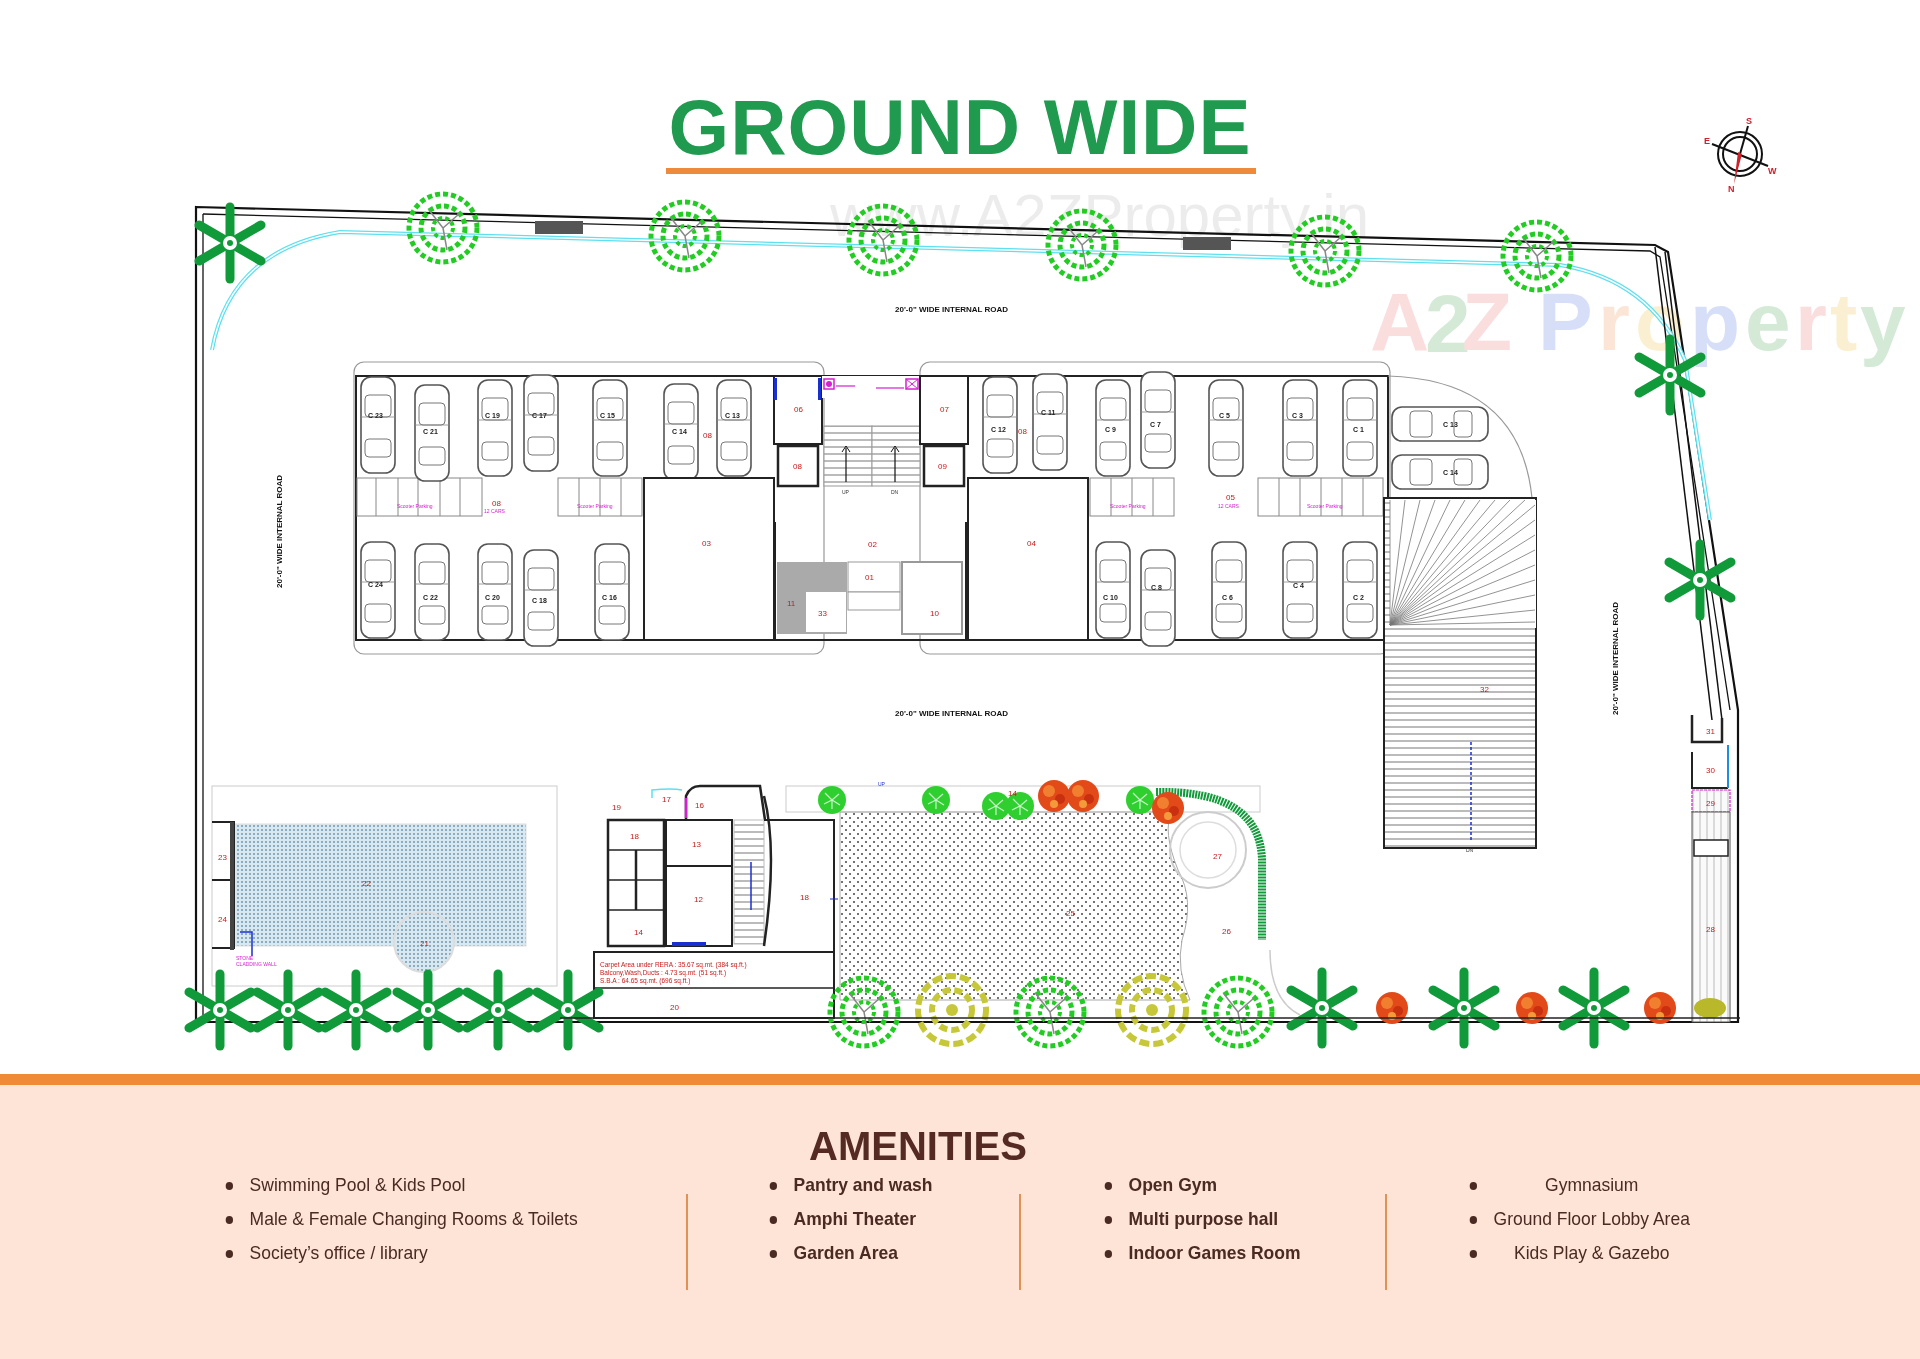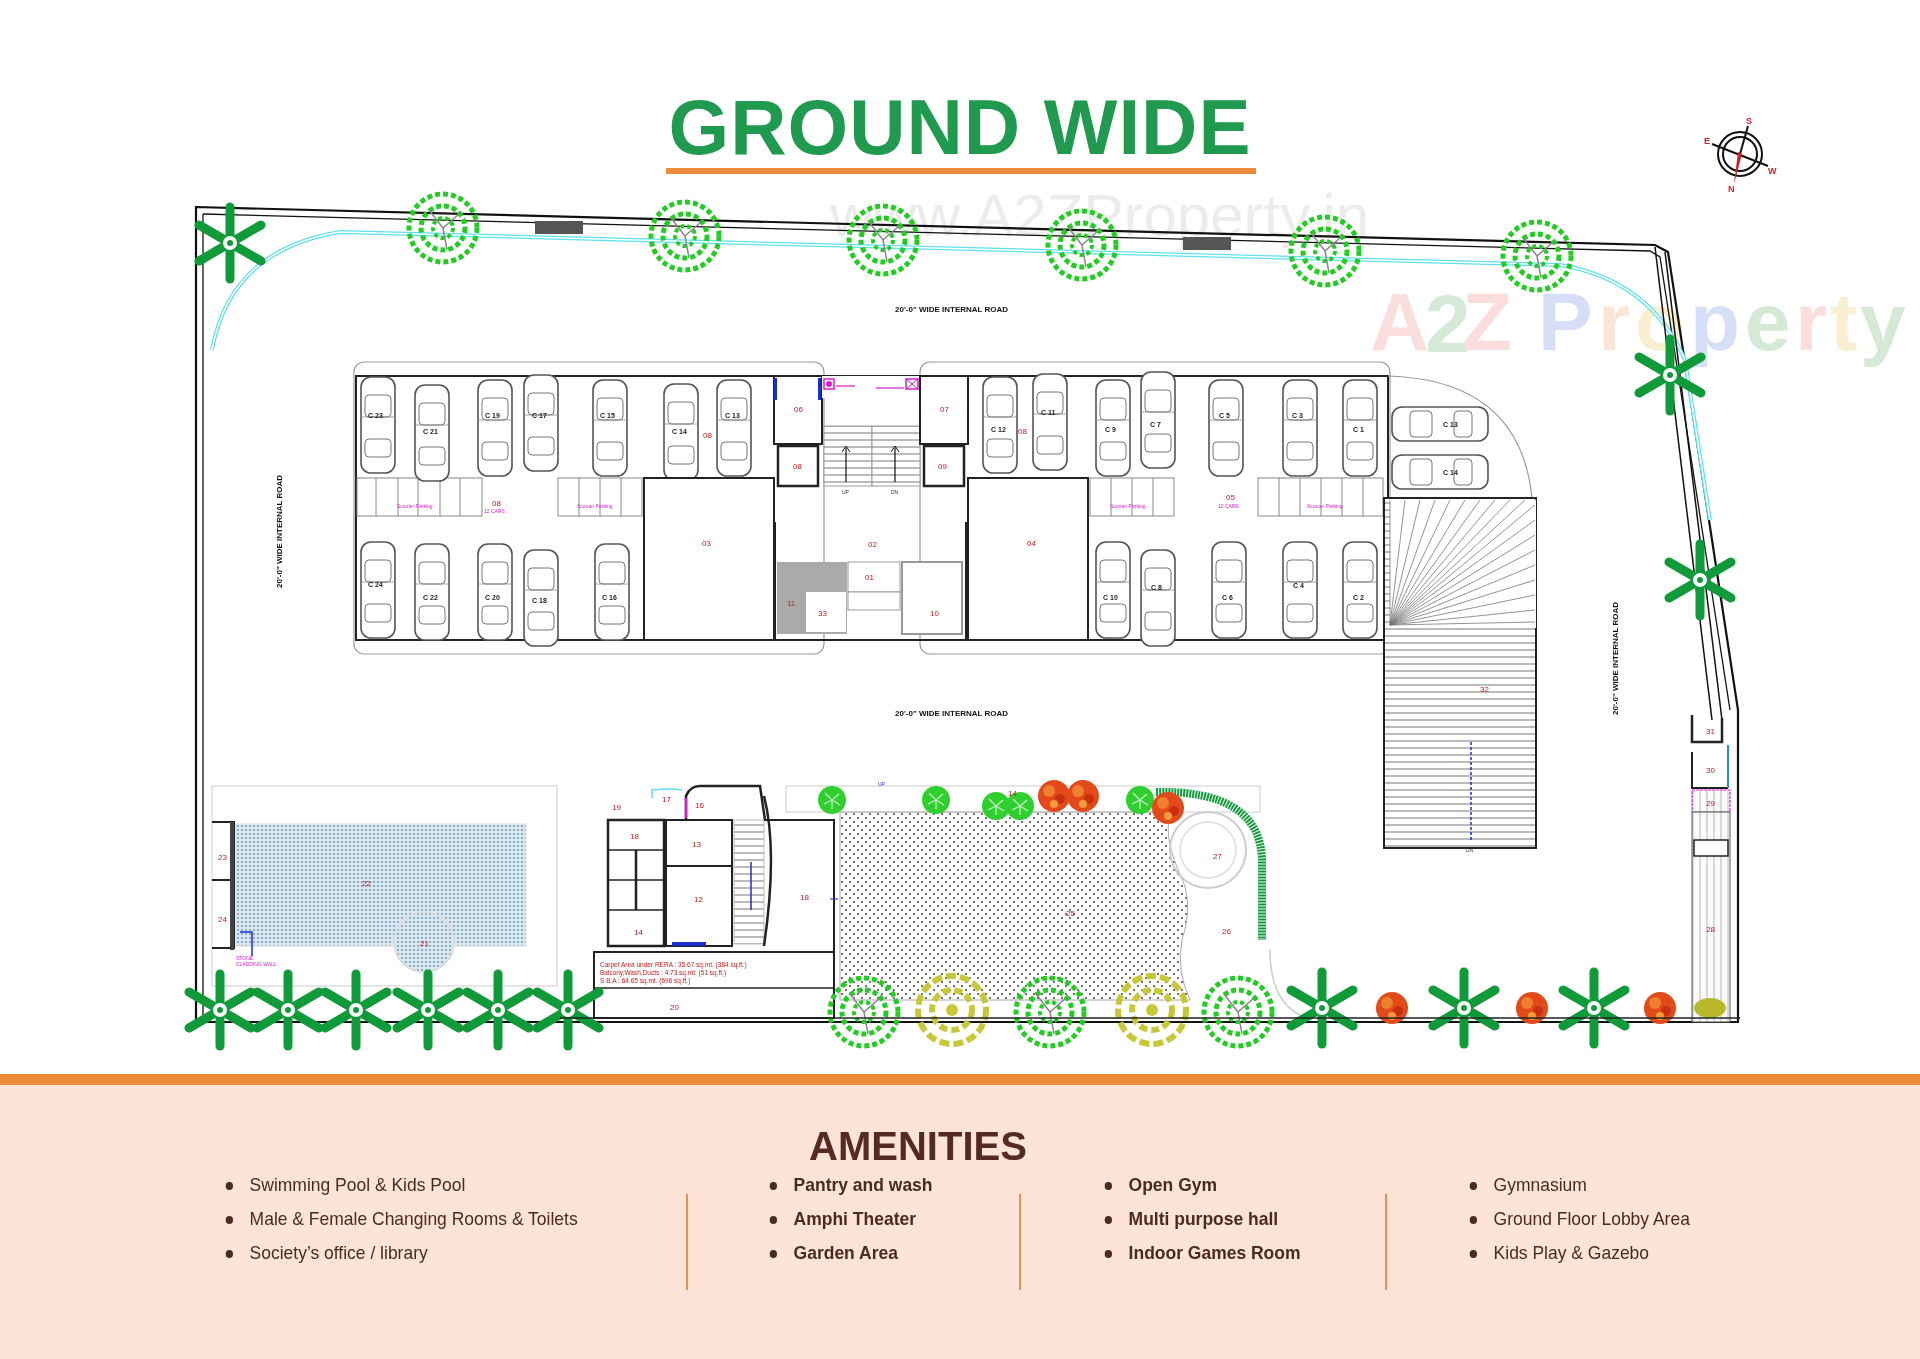--- a/index.html
+++ b/index.html
@@ -458,19 +458,19 @@
 
 <div class="col" style="left:1101px;font-weight:bold;">
   <ul>
     <li><span class="dot"></span><span>Open Gym</span></li>
     <li><span class="dot"></span><span>Multi purpose hall</span></li>
     <li><span class="dot"></span><span>Indoor Games Room</span></li>
   </ul>
 </div>
 <div class="vsep" style="left:1385px;"></div>
 
-<div class="col" style="left:1466px;">
+<div class="col" style="left:1466px;text-align:center;">
   <ul>
     <li><span class="dot"></span><span>Gymnasium</span></li>
     <li><span class="dot"></span><span>Ground Floor Lobby Area</span></li>
     <li><span class="dot"></span><span>Kids Play &amp; Gazebo</span></li>
   </ul>
 </div>
 
 </body></html>

